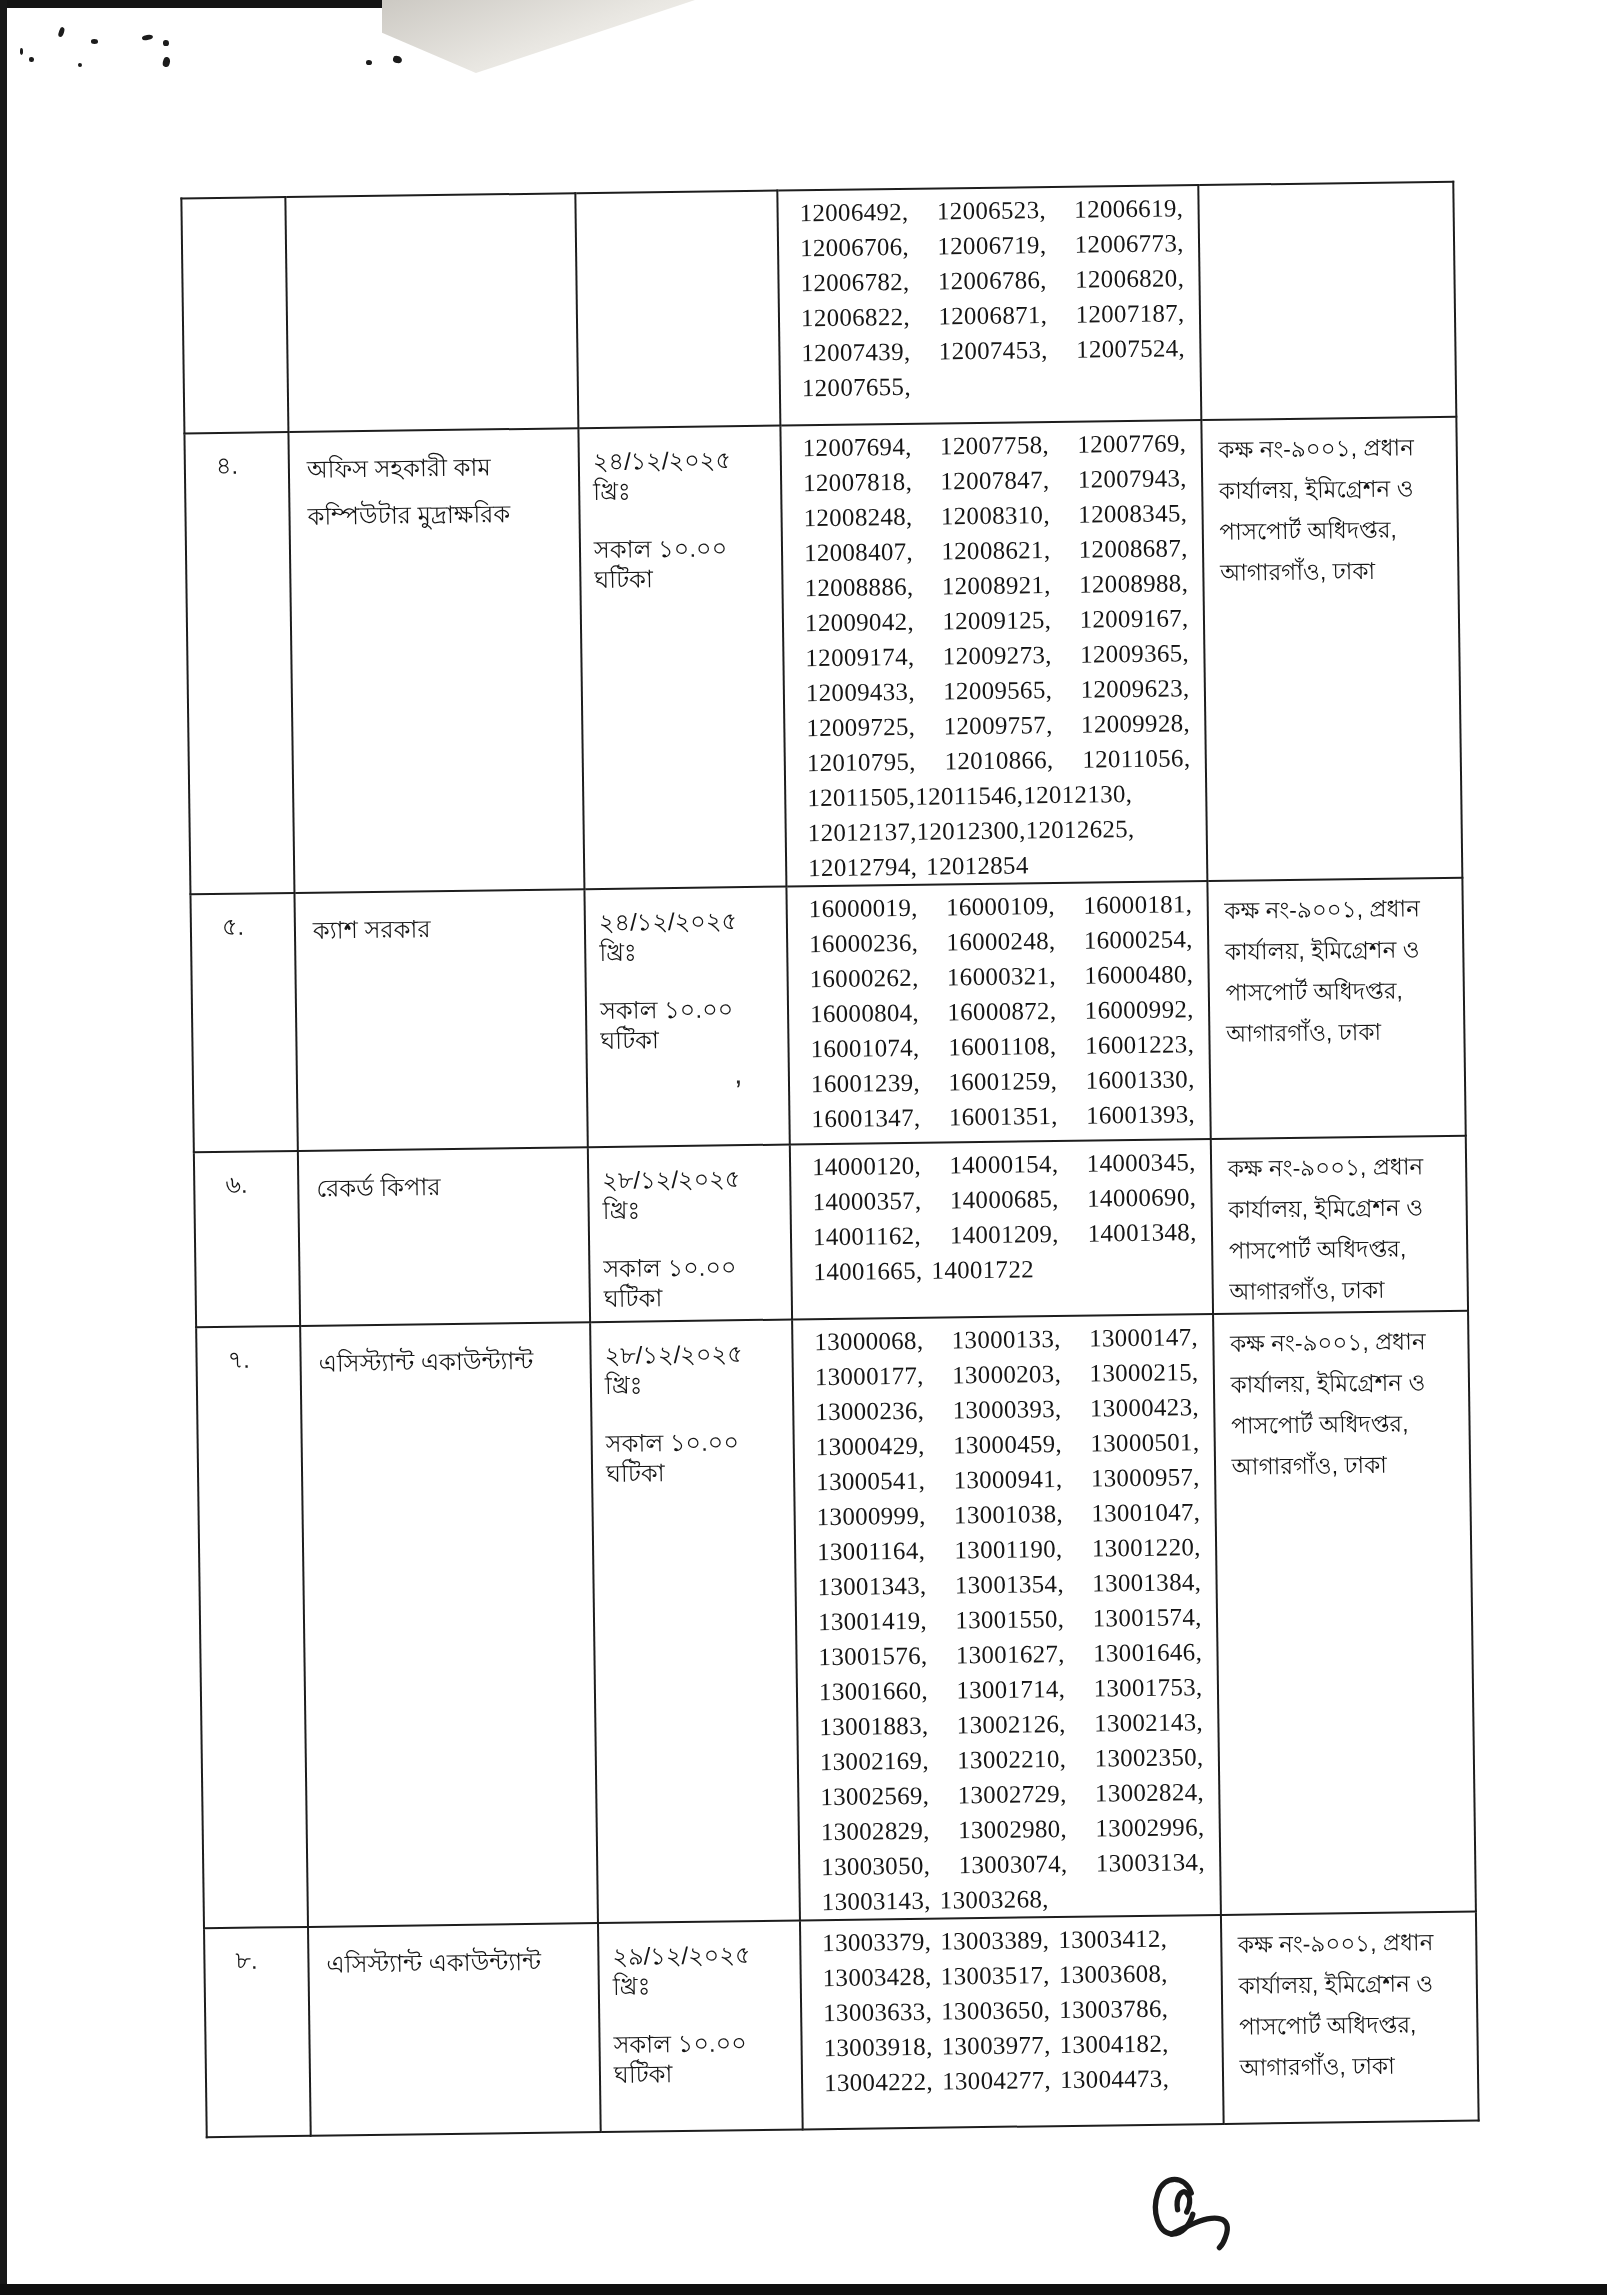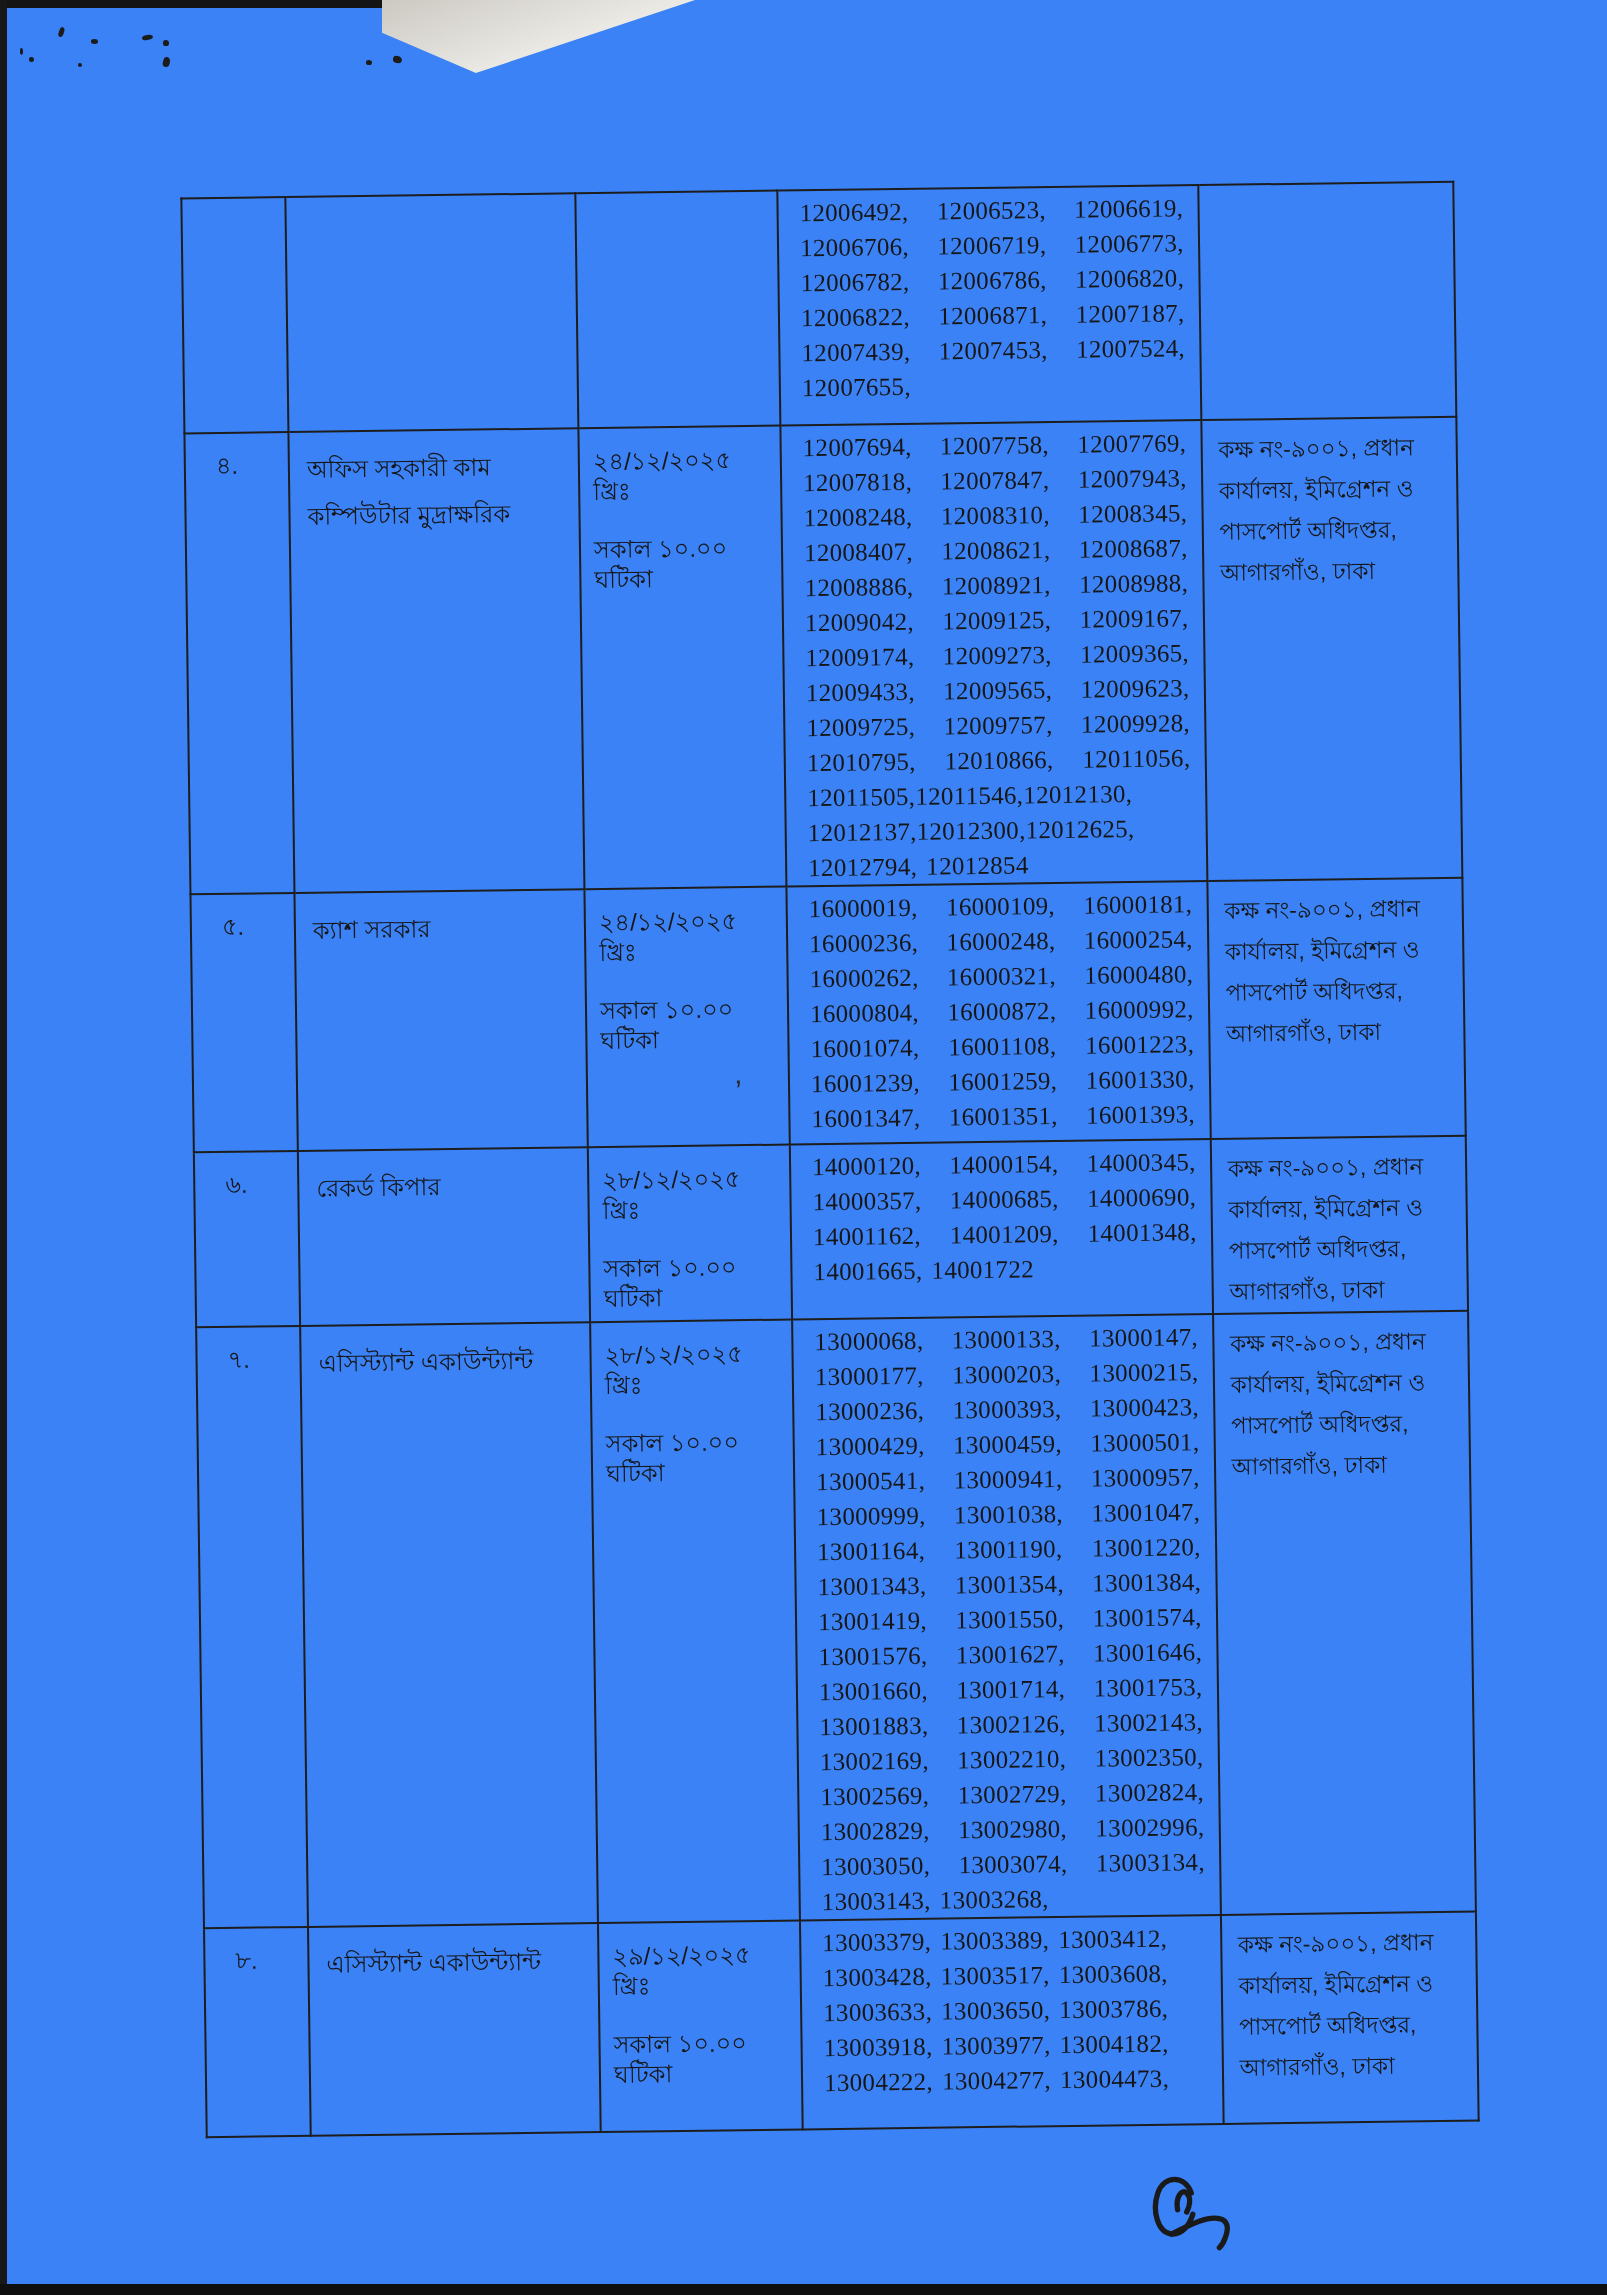--- a/index.html
+++ b/index.html
@@ -1,19 +1,19 @@
 <!DOCTYPE html>
 <html style="font-size:10.4px"><head>
 <meta charset="utf-8">
 <style>
   html,body{margin:0;padding:0;background:#e8e6e2;}
   .page{
     position:relative;
     width:1608px;height:2295px;
-    background:#3b82f6;
+    background:#ffffff;
     overflow:hidden;
     font-family:"Liberation Sans","DejaVu Sans",sans-serif;
     color:#161616;
   }
   
   .edge-top{position:absolute;left:0;top:0;width:553px;height:7.8px;background:#141414;}
   .edge-left{position:absolute;left:0;top:0;width:6.5px;height:2295px;background:#181818;}
   .edge-bottom{position:absolute;left:0;top:2284px;width:1608px;height:11.7px;background:#0f0f0f;}
   .scan-shadow{
     position:absolute;left:382px;top:0;width:313px;height:73px;

